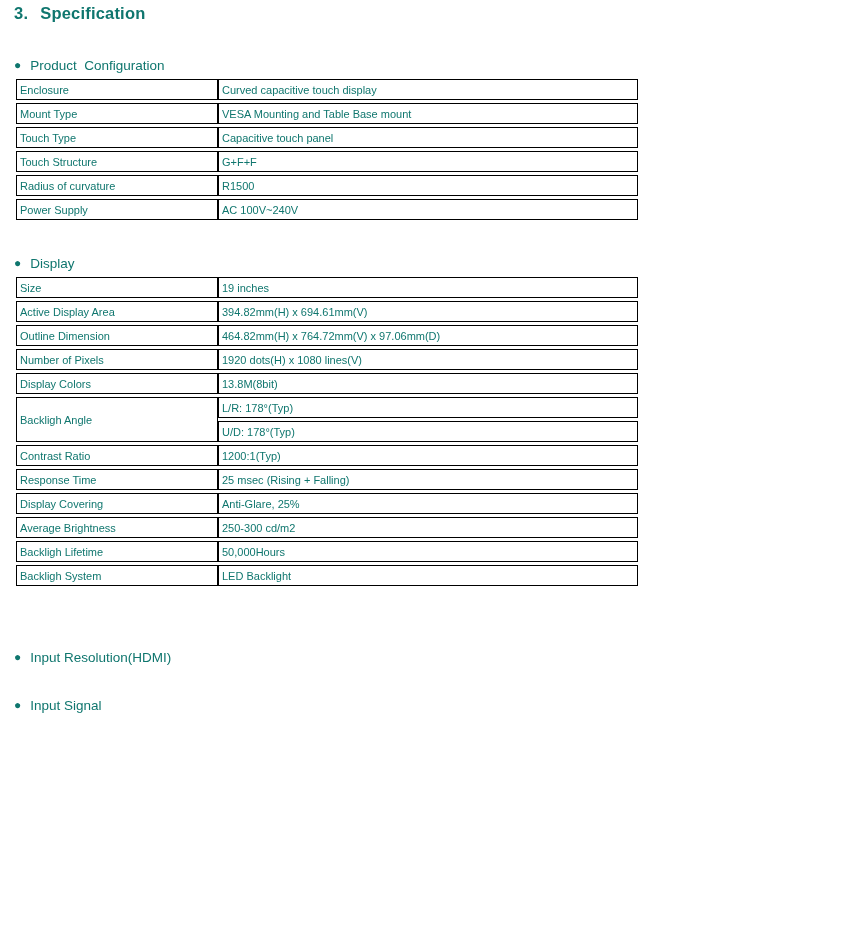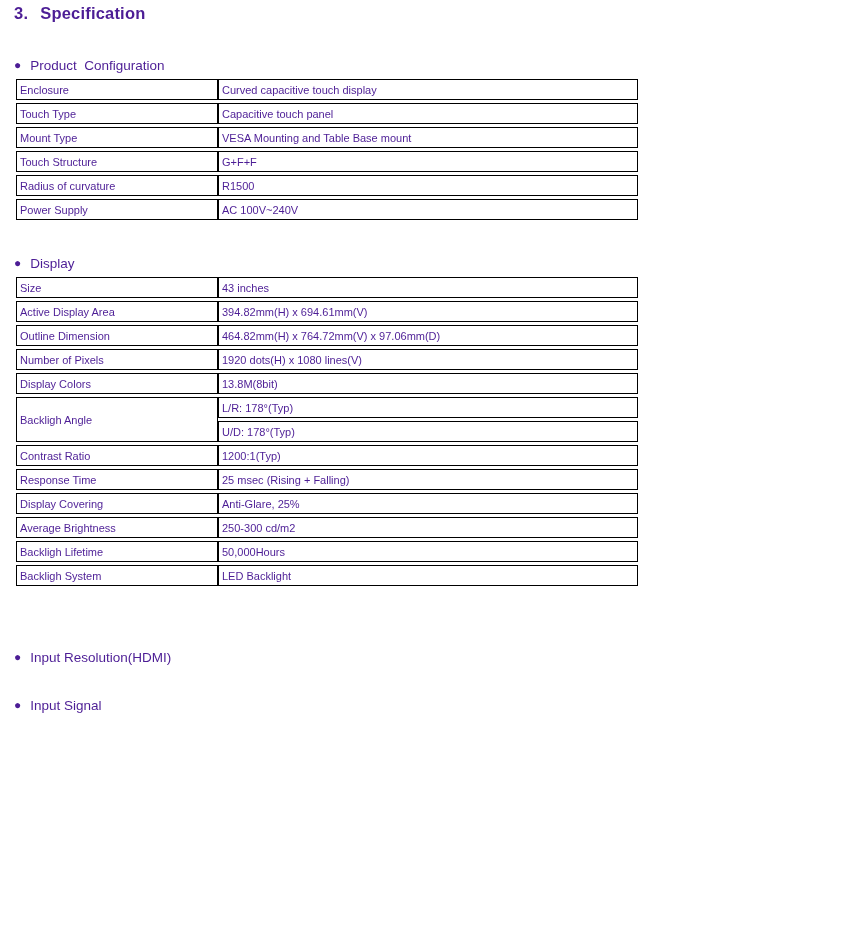--- a/index.html
+++ b/index.html
@@ -1,21 +1,21 @@
 <!DOCTYPE html>
 <html><head>
 <meta charset="utf-8">
 <style>
   * { box-sizing: border-box; }
   html, body { margin: 0; padding: 0; background: #ffffff; }
   .page {
     width: 865px;
     height: 929px;
     background: #ffffff;
-    color: #4c1d95;
+    color: #0f766e;
     font-family: "Liberation Sans", sans-serif;
     overflow: hidden;
   }
   .doc-title {
     padding-top: 4px;
     margin-left: 14px;
     font-size: 16.5px;
     font-weight: bold;
     line-height: 18px;
     letter-spacing: 0.2px;
@@ -79,26 +79,26 @@
       <colgroup>
           <col class="col-label-wide">
           <col class="col-value">
         </colgroup>
       <tbody>
         <tr>
           <td>Enclosure</td>
           <td>Curved capacitive touch display</td>
         </tr>
         <tr>
+          <td>Mount Type</td>
+          <td>VESA Mounting and Table Base mount</td>
+        </tr>
+        <tr>
           <td>Touch Type</td>
           <td>Capacitive touch panel</td>
-        </tr>
-        <tr>
-          <td>Mount Type</td>
-          <td>VESA Mounting and Table Base mount</td>
         </tr>
         <tr>
           <td>Touch Structure</td>
           <td>G+F+F</td>
         </tr>
         <tr>
           <td>Radius of curvature</td>
           <td>R1500</td>
         </tr>
         <tr>
@@ -115,21 +115,21 @@
       <span class="heading-text">Display</span>
     </div>
     <table class="spec-table">
       <colgroup>
           <col class="col-label-wide">
           <col class="col-value">
         </colgroup>
       <tbody>
         <tr>
           <td>Size</td>
-          <td>43 inches</td>
+          <td>19 inches</td>
         </tr>
         <tr>
           <td>Active Display Area</td>
           <td>394.82mm(H) x 694.61mm(V)</td>
         </tr>
         <tr>
           <td>Outline Dimension</td>
           <td>464.82mm(H) x 764.72mm(V) x 97.06mm(D)</td>
         </tr>
         <tr>

